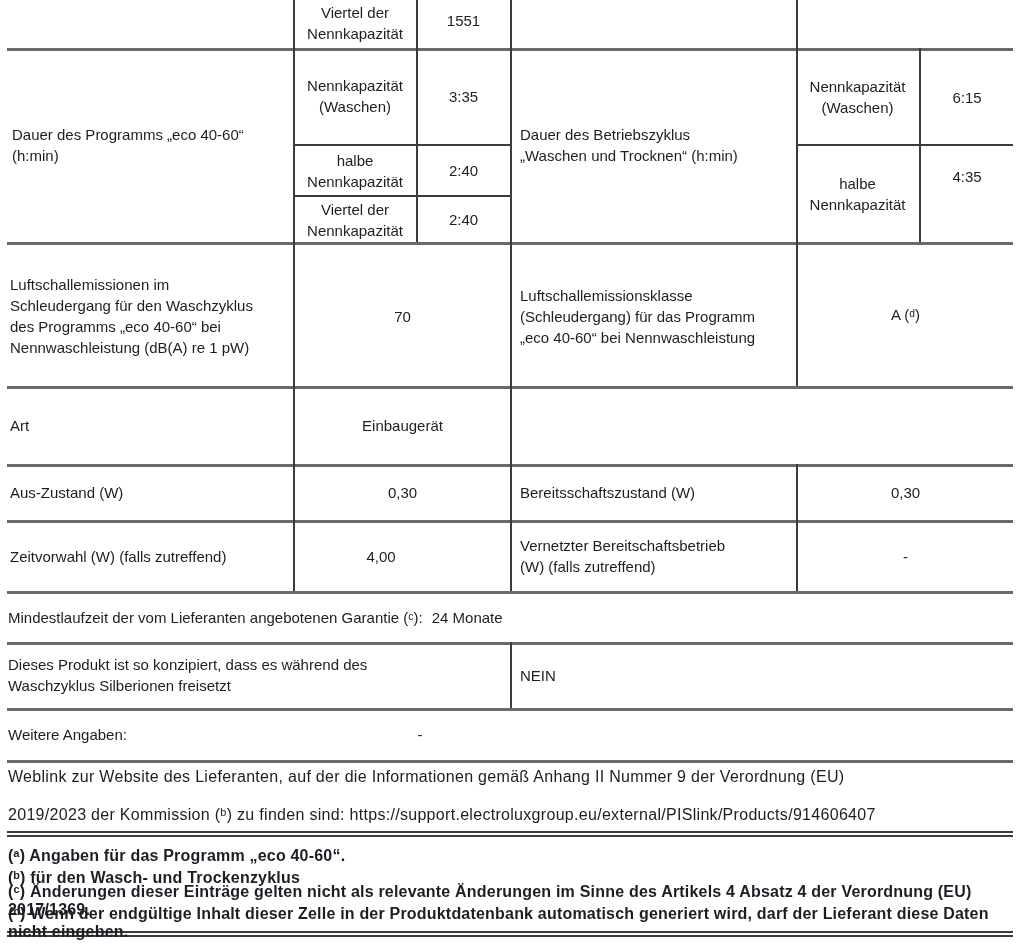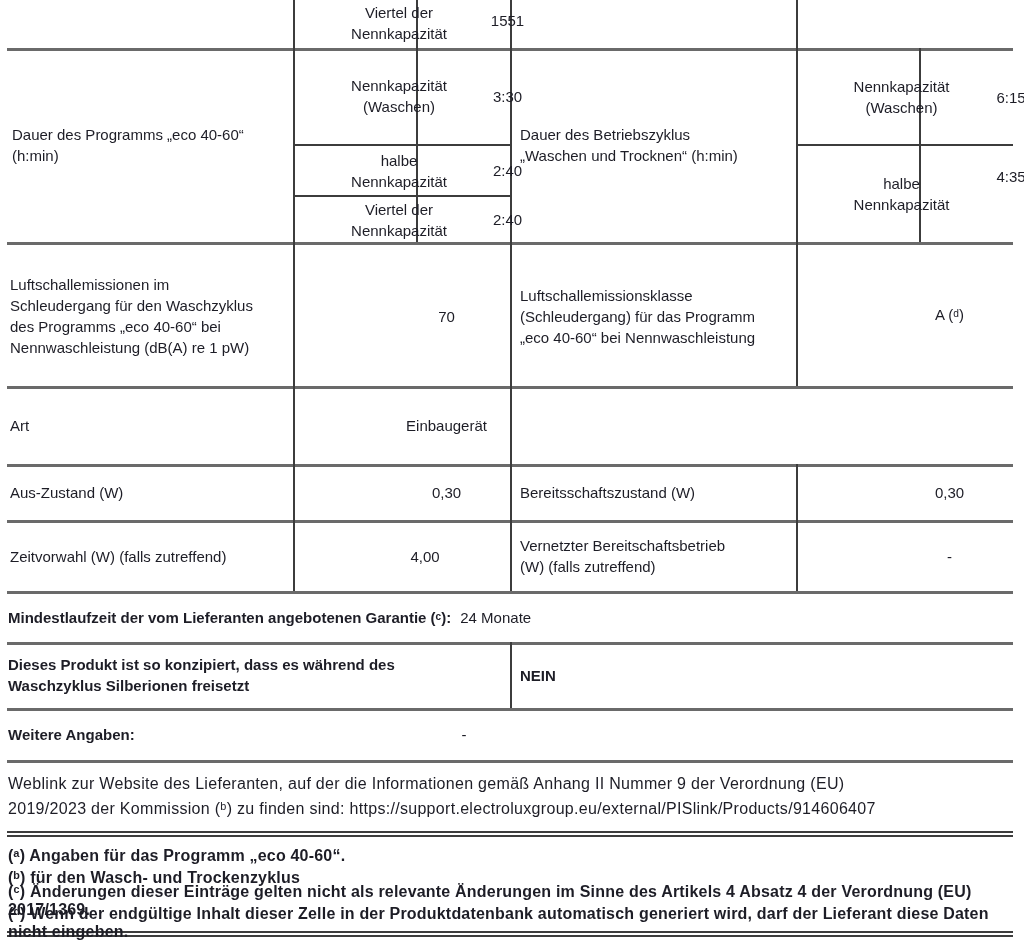--- a/index.html
+++ b/index.html
@@ -12,33 +12,33 @@
     overflow:hidden;
   }
   .cell {
     position:absolute;
     display:flex;
     align-items:center;
     white-space:pre-line;
     font-size:15px;
     line-height:21px;
   }
-  .center { justify-content:center; text-align:center;padding-left:44px; }
-  .bold   { font-weight:700; }
+  .center { justify-content:center; text-align:center; }
+  .bold   { font-weight:400; }
   .hline  { position:absolute; left:7px; width:1006px; height:3px; background:#6a6a6a; }
   .dline  { position:absolute; left:7px; width:1006px; height:0; border-top:6px double #3d3d3d; }
   .vline  { position:absolute; width:2px; background:#3c3c3c; }
   .sline  { position:absolute; height:2px; background:#3c3c3c; }
   .footnote {
     position:absolute; left:8px; width:1000px; height:18px;
     font-size:16px; font-weight:700; letter-spacing:0.2px;
     display:flex; align-items:center;
   }
   .weblink {
-    font-size:16px; line-height:25px; letter-spacing:0.3px;
+    font-size:16px; line-height:38px; letter-spacing:0.3px;
   }
 </style>
 </head>
 <body>
 
 <div class="page">
 
   <div class="hline" style="top:48px"></div>
   <div class="hline" style="top:242px"></div>
   <div class="hline" style="top:386px"></div>
@@ -64,21 +64,21 @@
   <div class="sline" style="left:293px; top:195px; width:219px"></div>
 
   <div class="cell center" style="left:295px; top:0; width:120px; height:46px">Viertel der
 Nennkapazität</div>
   <div class="cell center" style="left:418px; top:0; width:91px; height:40px">1551</div>
 
   <div class="cell" style="left:12px; top:48px; width:280px; height:194px">Dauer des Programms „eco 40-60“
 (h:min)</div>
   <div class="cell center" style="left:295px; top:48px; width:120px; height:96px">Nennkapazität
 (Waschen)</div>
-  <div class="cell center" style="left:418px; top:48px; width:91px; height:96px">3:30</div>
+  <div class="cell center" style="left:418px; top:48px; width:91px; height:96px">3:35</div>
   <div class="cell center" style="left:295px; top:146px; width:120px; height:49px">halbe
 Nennkapazität</div>
   <div class="cell center" style="left:418px; top:146px; width:91px; height:49px">2:40</div>
   <div class="cell center" style="left:295px; top:197px; width:120px; height:45px">Viertel der
 Nennkapazität</div>
   <div class="cell center" style="left:418px; top:197px; width:91px; height:45px">2:40</div>
 
   <div class="cell" style="left:520px; top:48px; width:272px; height:194px">Dauer des Betriebszyklus
 „Waschen und Trocknen“ (h:min)</div>
   <div class="cell center" style="left:798px; top:50px; width:119px; height:94px">Nennkapazität

